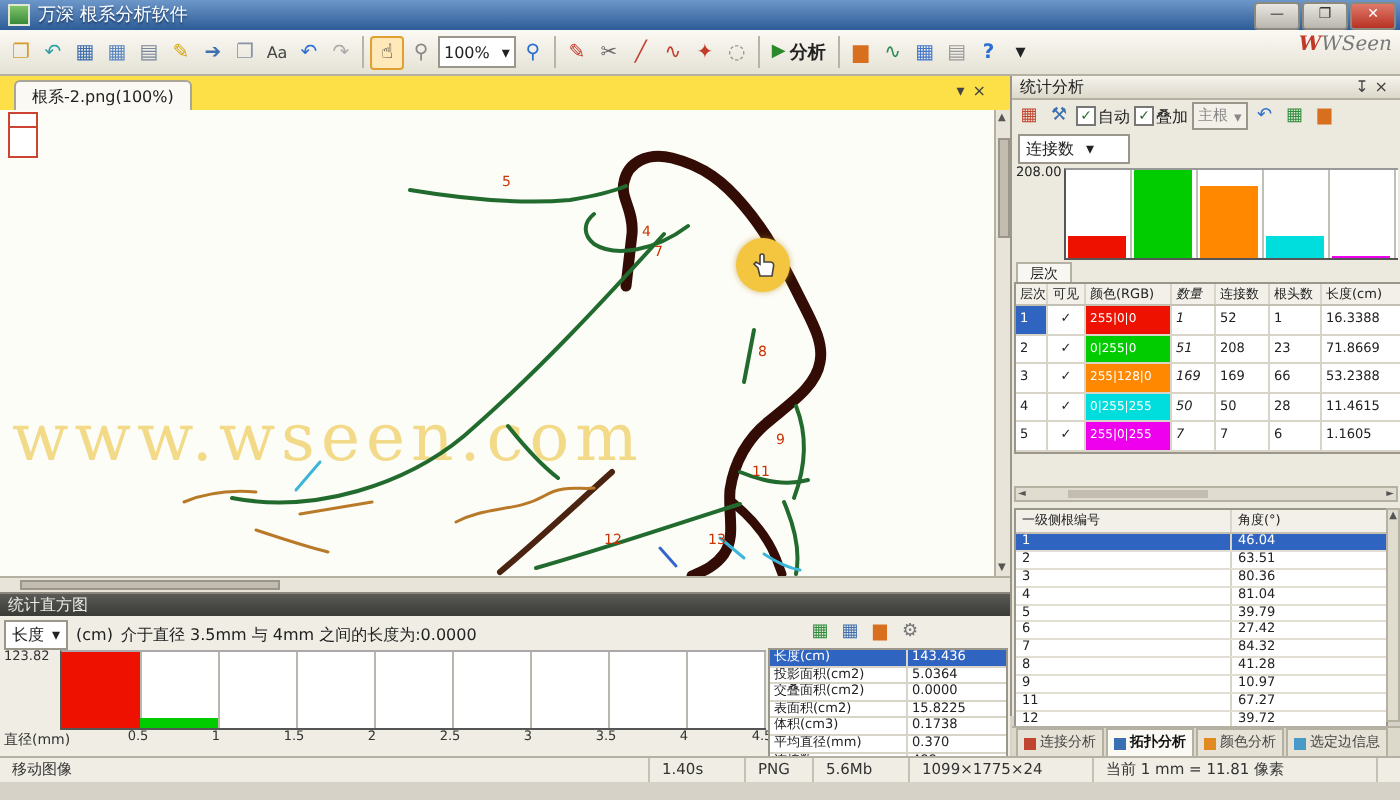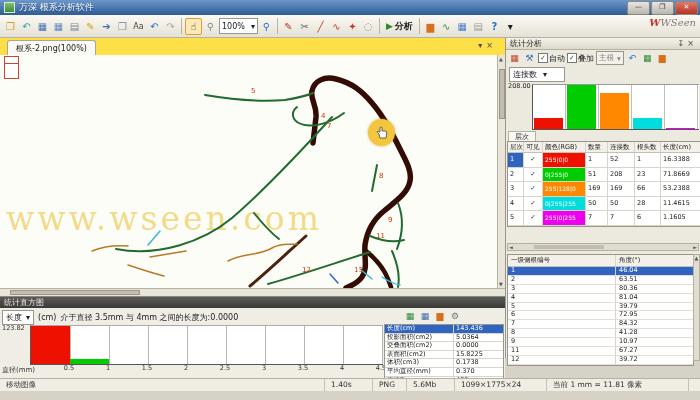--- a/index.html
+++ b/index.html
@@ -72,21 +72,21 @@
   .metric-combo{position:absolute;left:3px;top:29px;display:flex;align-items:center;gap:6px;border:1px solid #9a968a;background:#fff;height:13px;padding:0 3px;font-size:8px;width:48px;}
   .lvl-chart{position:absolute;left:26px;top:46px;width:166px;height:44px;background:#fff;border-left:1px solid #555;border-top:1px solid #999;border-bottom:1px solid #555;}
   .lvl-slot{position:absolute;bottom:0;width:32px;height:100%;border-right:1px solid #c0c0b8;}
   .lvl-bar{position:absolute;bottom:0;left:1px;width:29px;}
   .lvl-ymax{position:absolute;left:2px;top:44px;font-size:6.5px;}
   .lvl-tab{position:absolute;left:2px;top:93px;height:10px;padding:0 6px;background:#f8f7f2;border:1px solid #b4b0a2;border-bottom:none;font-size:7px;line-height:10px;}
   .lvl-table{position:absolute;left:1px;top:103px;width:192px;background:#fff;border:1px solid #9a968a;font-size:6.5px;}
   .lt-hrow{display:flex;height:10px;line-height:10px;background:#f2f0e8;border-bottom:1px solid #c4c0b2;font-size:6.5px;}
   .lt-row{display:flex;height:13.5px;line-height:13.5px;border-bottom:1px solid #d8d4c8;}
   .lt-c{border-right:1px solid #d8d4c8;padding-left:2px;box-sizing:border-box;overflow:hidden;white-space:nowrap;}
-  .c1{width:16px;} .c2{width:19px;text-align:center;padding-left:0;} .c3{width:43px;} .c4{width:22px;} .c5{width:27px;} .c6{width:26px;} .c7{width:39px;border-right:none;}
+  .c1{width:16px;} .c2{width:19px;text-align:center;padding-left:0;} .c3{width:43px;} .c4{width:22px;font-style:italic;} .c5{width:27px;} .c6{width:26px;} .c7{width:39px;border-right:none;}
   .lt-row .c3{color:#fff;font-size:6px;line-height:13.5px;}
   .sel-cell{background:#2f64c1;color:#fff;}
   .rp-hscroll{position:absolute;left:1px;top:205px;width:192px;height:8px;background:#e0dcd0;border:1px solid #b4b0a2;box-sizing:border-box;}
   .rp-hthumb{position:absolute;left:26px;top:1px;width:70px;height:4px;background:#c2bdb0;}
   .rp-hscroll .ar{position:absolute;top:0;font-size:5px;color:#555;line-height:6px;}
   .angle-table{position:absolute;left:1px;top:216px;width:185px;background:#fff;border:1px solid #9a968a;font-size:6.5px;}
   .at-hrow{display:flex;height:11px;line-height:11px;background:#f2f0e8;border-bottom:1px solid #c4c0b2;}
   .at-row{display:flex;height:7.9px;line-height:7.9px;border-bottom:1px solid #e2ded4;}
   .at-c1{width:108px;padding-left:3px;border-right:1px solid #d8d4c8;box-sizing:border-box;}
   .at-c2{flex:1;padding-left:3px;}
@@ -422,21 +422,21 @@
       <div class="at-row">
           <span class="at-c1">4</span>
           <span class="at-c2">81.04</span>
         </div>
       <div class="at-row">
           <span class="at-c1">5</span>
           <span class="at-c2">39.79</span>
         </div>
       <div class="at-row">
           <span class="at-c1">6</span>
-          <span class="at-c2">72.95</span>
+          <span class="at-c2">27.42</span>
         </div>
       <div class="at-row">
           <span class="at-c1">7</span>
           <span class="at-c2">84.32</span>
         </div>
       <div class="at-row">
           <span class="at-c1">8</span>
           <span class="at-c2">41.28</span>
         </div>
       <div class="at-row">
@@ -447,20 +447,38 @@
           <span class="at-c1">11</span>
           <span class="at-c2">67.27</span>
         </div>
       <div class="at-row">
           <span class="at-c1">12</span>
           <span class="at-c2">39.72</span>
         </div>
     </div>
     <div class="rp-vscroll">
       <span>▲</span>
+    </div>
+    <div class="rp-tabs">
+      <span class="rp-tab">
+          <i class="sq" style="background: rgb(192, 69, 47);"></i>
+          <span>连接分析</span>
+        </span>
+      <span class="rp-tab active">
+          <i class="sq" style="background: rgb(58, 111, 176);"></i>
+          <span>拓扑分析</span>
+        </span>
+      <span class="rp-tab">
+          <i class="sq" style="background: rgb(224, 138, 32);"></i>
+          <span>颜色分析</span>
+        </span>
+      <span class="rp-tab">
+          <i class="sq" style="background: rgb(74, 154, 200);"></i>
+          <span>选定边信息</span>
+        </span>
     </div>
   </div>
 
   <div class="abs statusbar">
     <span class="seg" style="width:325px;">移动图像</span>
     <span class="seg" style="width:48px;">1.40s</span>
     <span class="seg" style="width:34px;">PNG</span>
     <span class="seg" style="width:48px;">5.6Mb</span>
     <span class="seg" style="width:92px;">1099×1775×24</span>
     <span class="seg" style="width:142px;">当前 1 mm = 11.81 像素</span>

